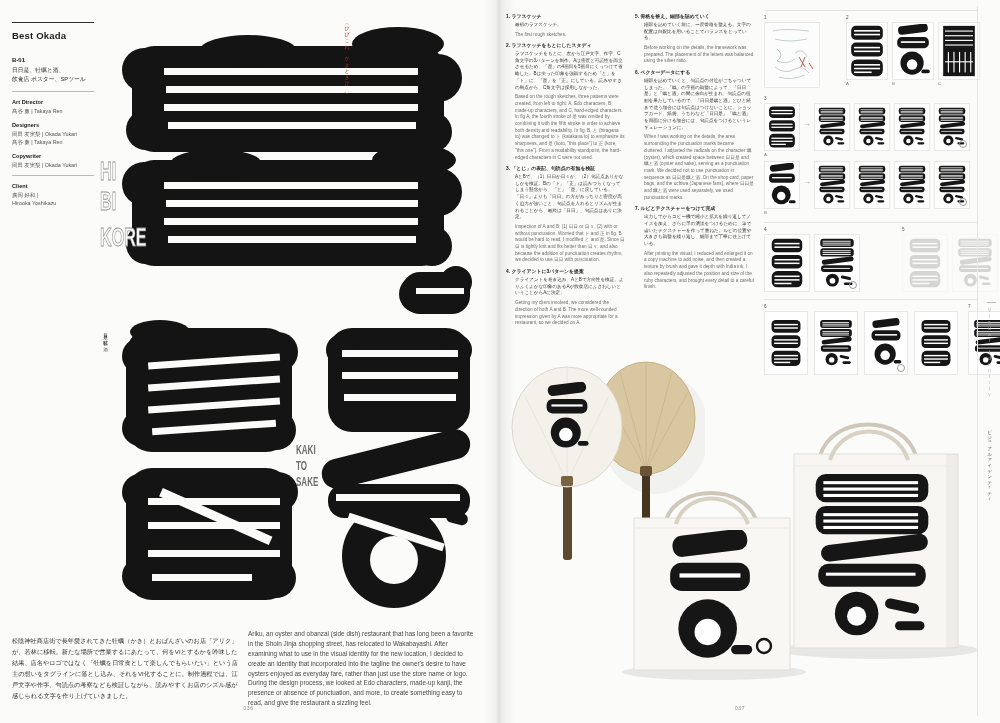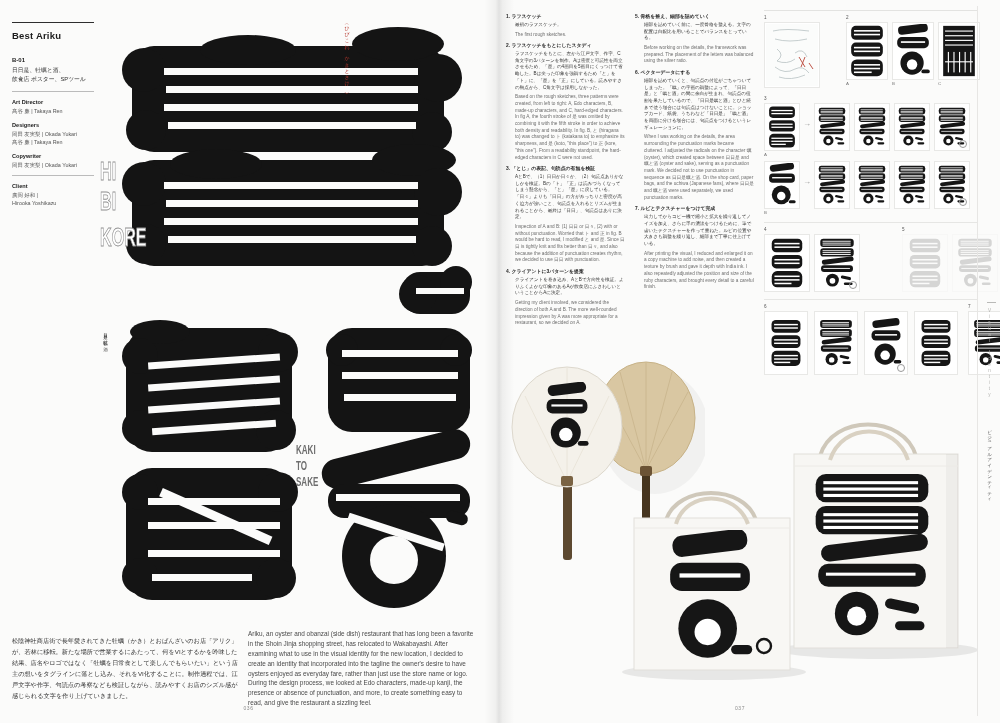--- a/index.html
+++ b/index.html
@@ -127,21 +127,21 @@
         <circle cx="38" cy="113" r="7.5"></circle>
       </g>
     </symbol>
   </defs>
 </svg>
 
 <div id="canvas">
 
   <div class="sidebar">
     <div class="rule"></div>
-    <div class="best-work">Best Ariku</div>
+    <div class="best-work">Best Okada</div>
     <div class="work-id">B-01</div>
     <div class="work-title">
       <div>日日是、牡蠣と酒、</div>
       <div>飲食店 ポスター、SPツール</div>
     </div>
     <div class="rule thin"></div>
     <div class="credit-role">Art Director</div>
     <div class="credit-name">髙谷 廉 | Takaya Ren</div>
     <div class="credit-role">Designers</div>
     <div class="credit-name">岡田 友実梨 | Okada Yukari</div>

